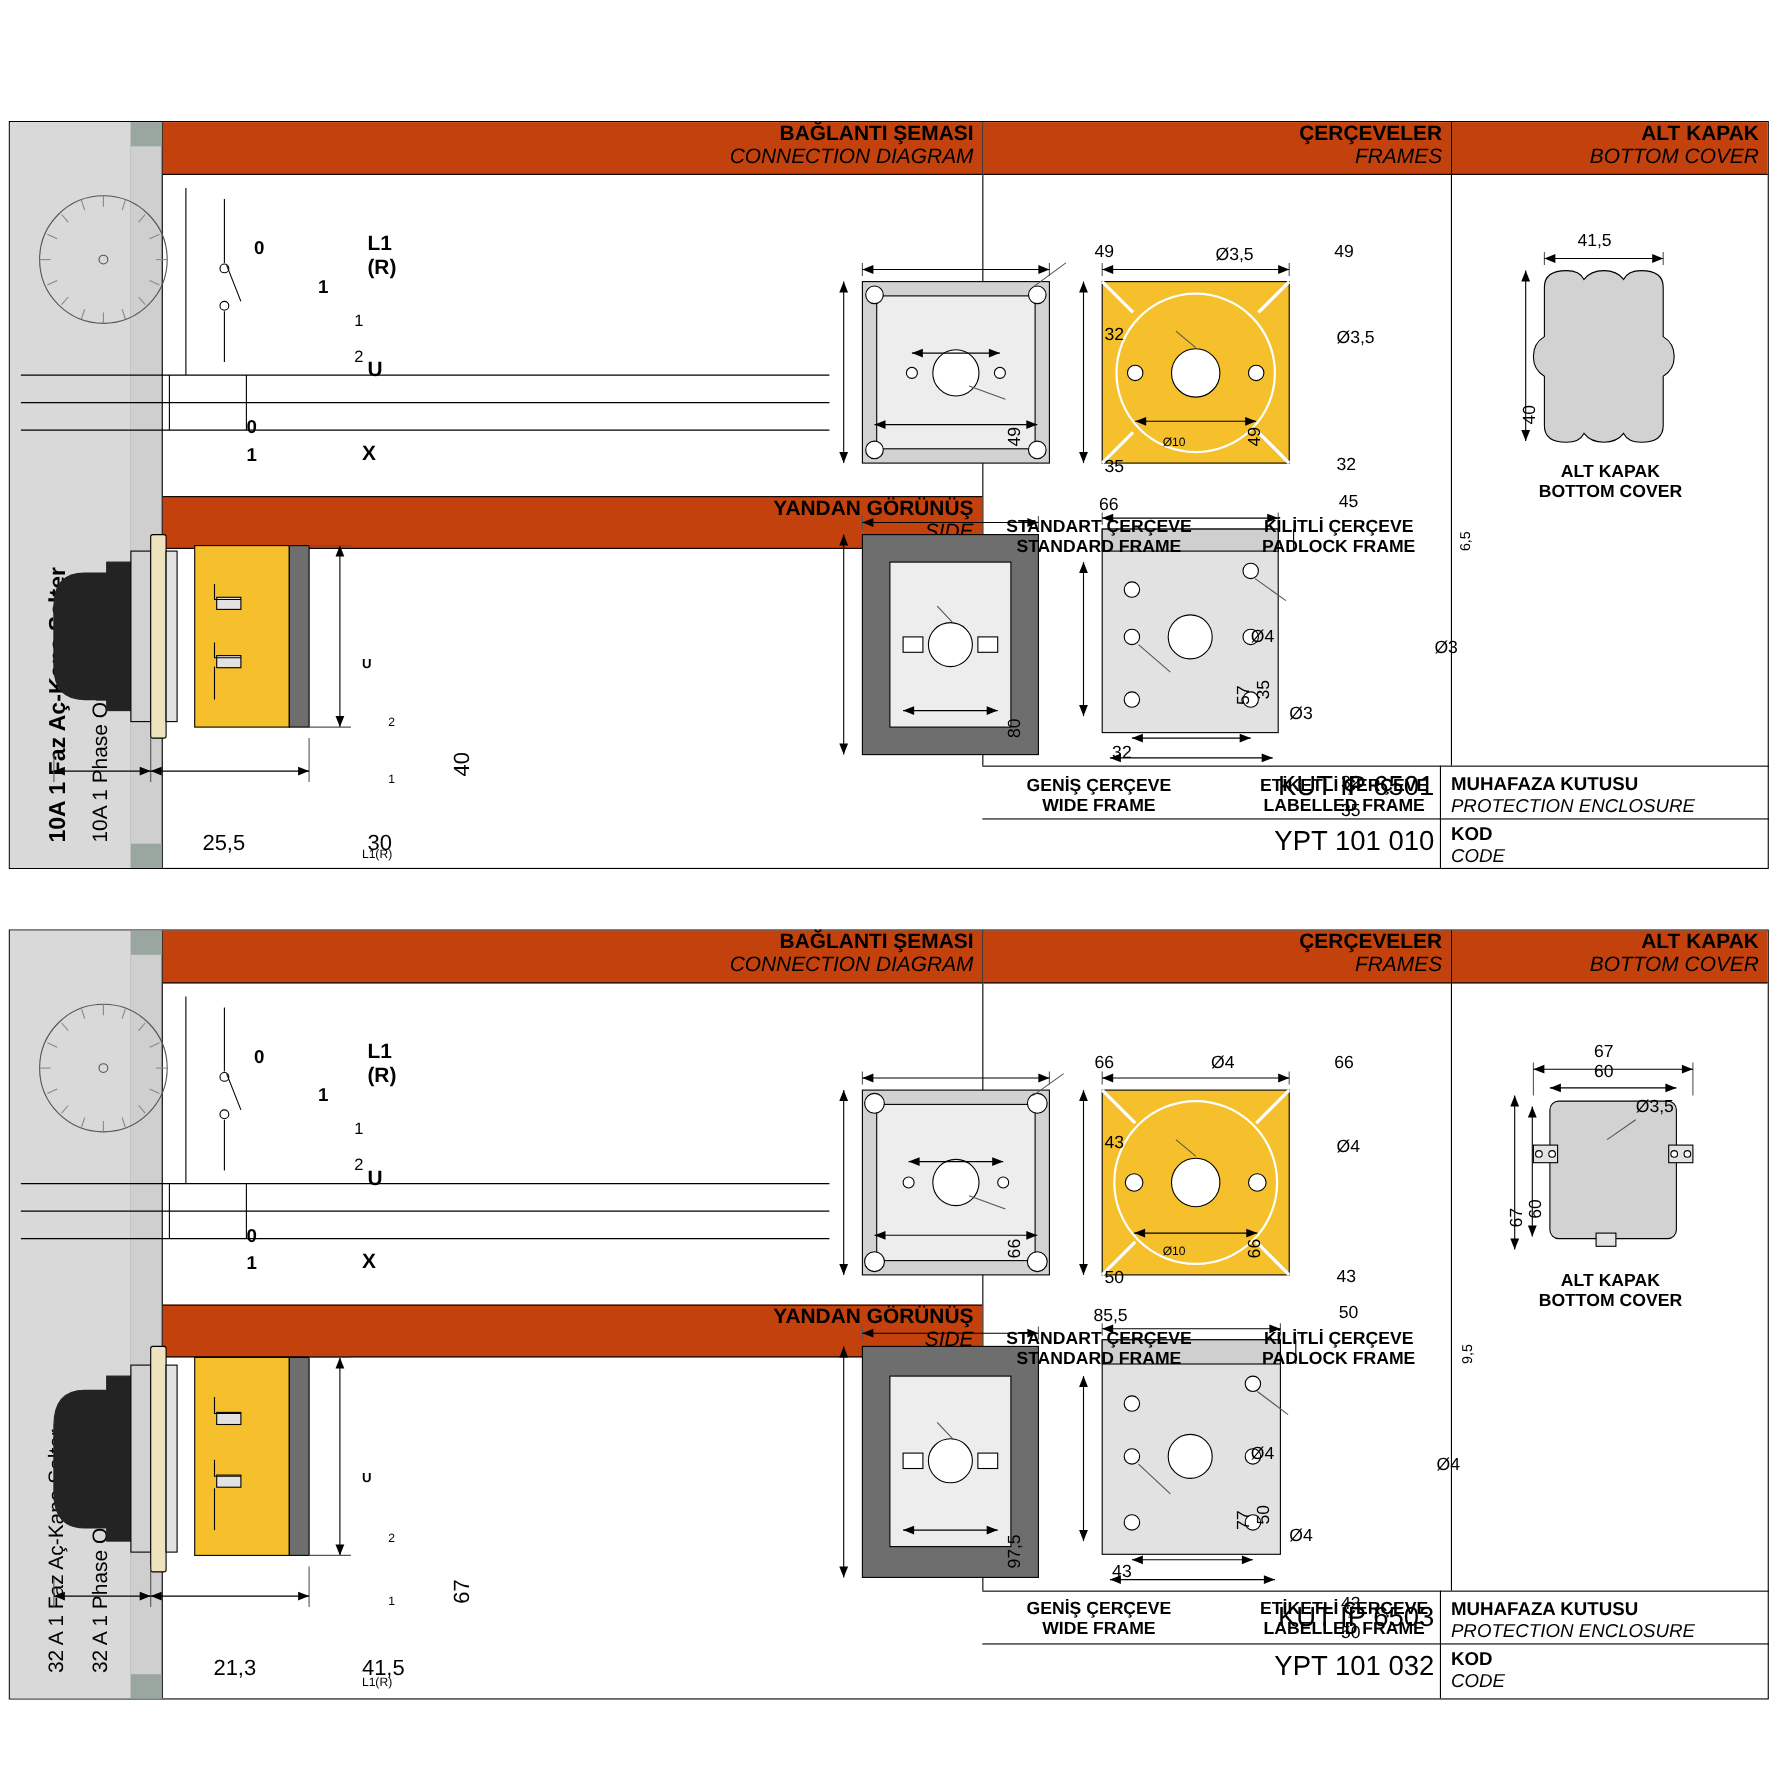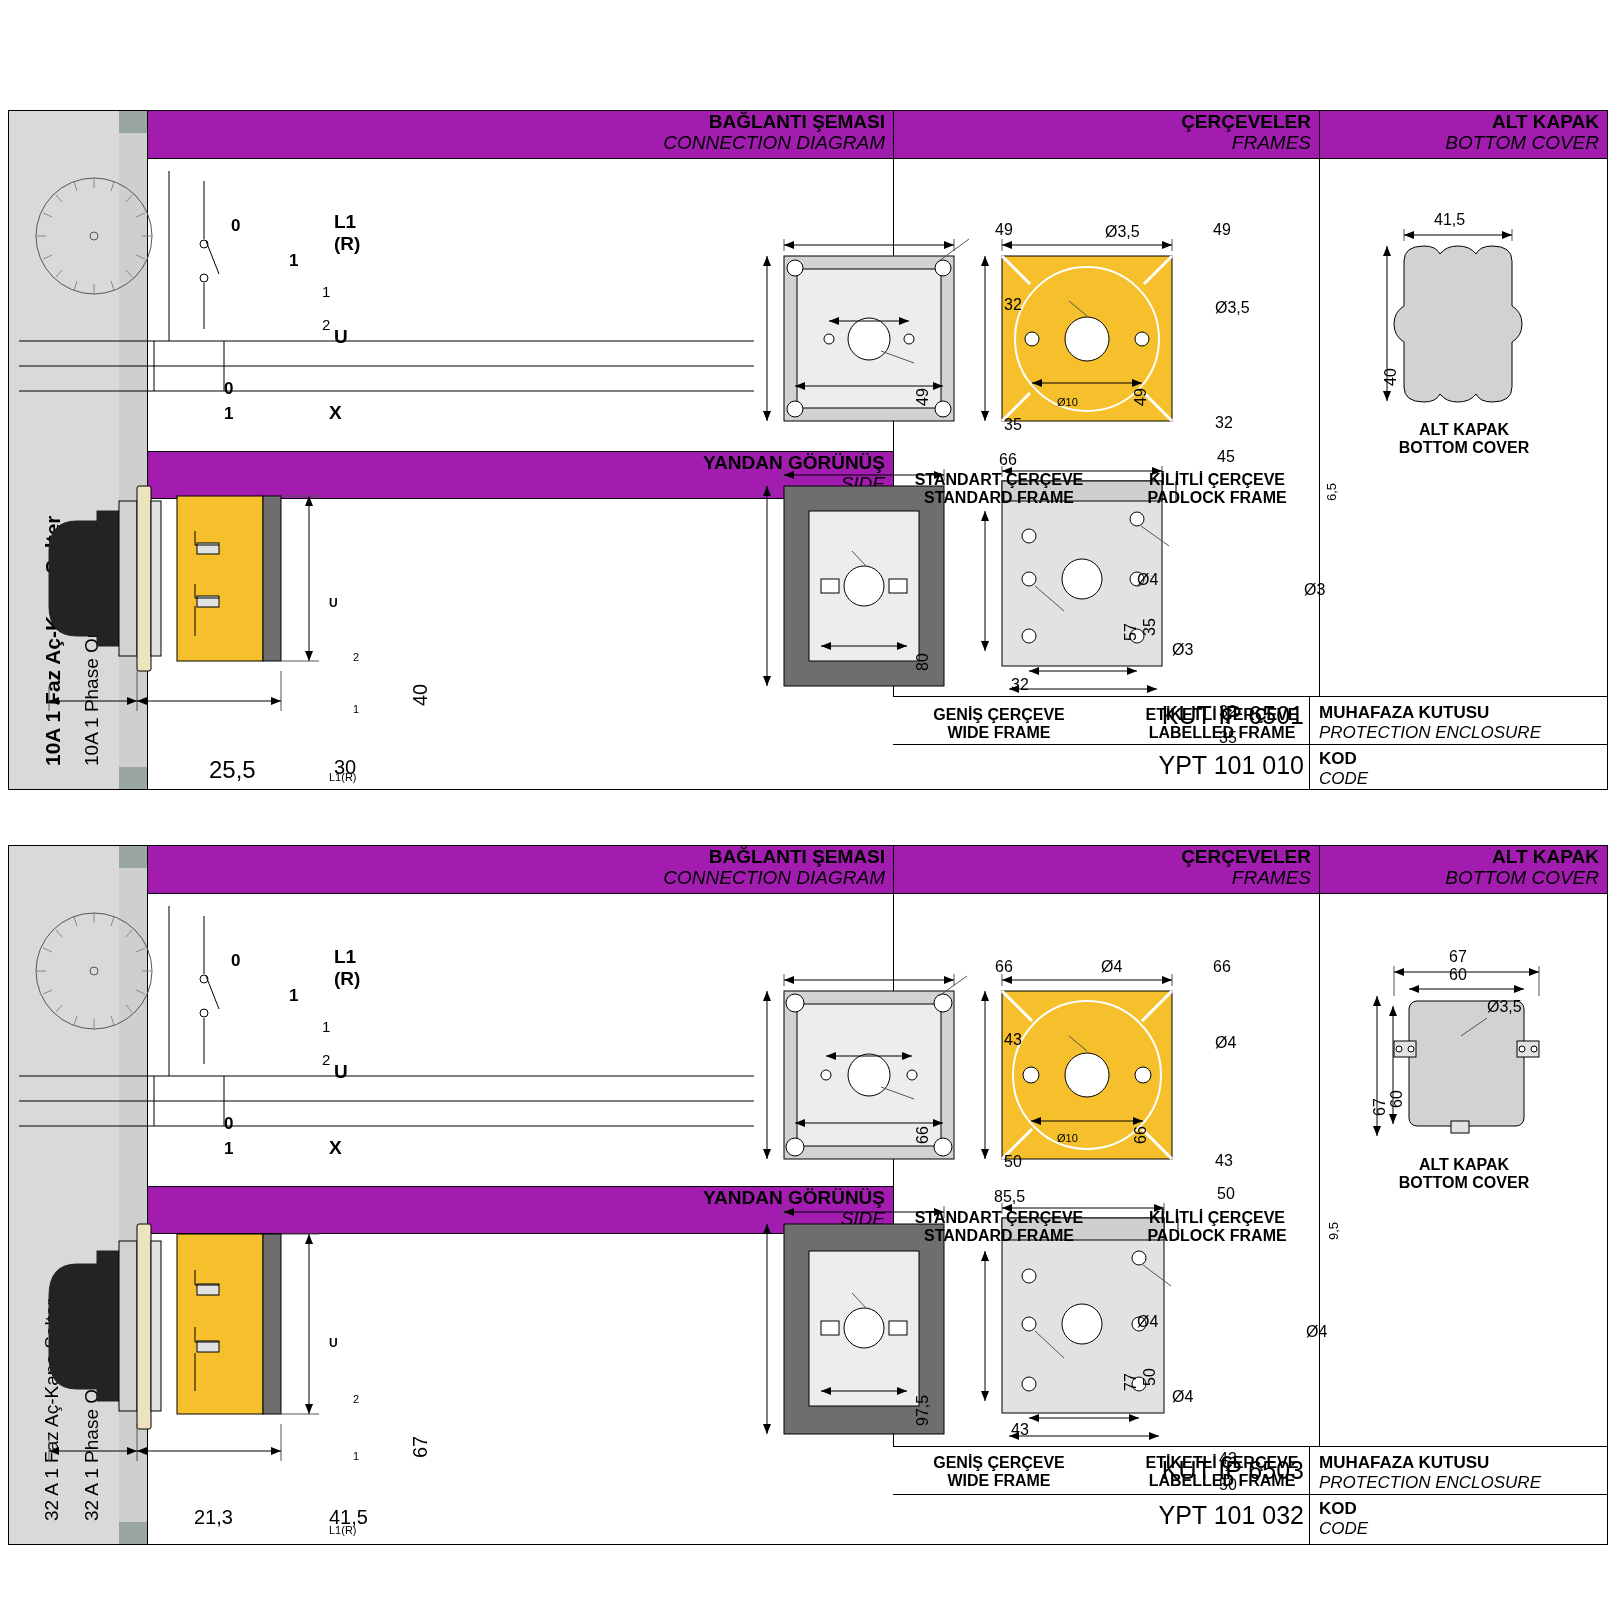--- a/index.html
+++ b/index.html
@@ -11,21 +11,21 @@
 
   
   .vstrip{position:absolute;left:0;top:0;bottom:0;width:110px;background:#d9d9d9;border-right:1px solid #000;}
   .vstrip .vtxt{position:absolute;transform:rotate(-90deg);transform-origin:left top;white-space:nowrap;}
   .vtitle{font-weight:bold;font-size:21px;}
   .vsub{font-size:19px;}
   .greybar{position:absolute;left:110px;top:0;bottom:0;width:28px;background:#cfcfcf;border-right:1px solid #000;}
   .greybar .cap{position:absolute;left:0;right:0;height:22px;background:#9aa6a0;}
 
   
-  .hdr{position:absolute;background:#a21caf;border-bottom:1px solid #000;box-sizing:border-box;text-align:right;padding-right:8px;}
+  .hdr{position:absolute;background:#c2410c;border-bottom:1px solid #000;box-sizing:border-box;text-align:right;padding-right:8px;}
   .hdr .t1{font-weight:bold;font-size:19px;line-height:21px;}
   .hdr .t2{font-style:italic;font-size:19px;line-height:21px;}
 
   .vline{position:absolute;width:1px;background:#000;}
   .hline{position:absolute;height:1px;background:#000;}
 
   .lbl{position:absolute;font-size:15px;}
   .lbl.b{font-weight:bold;}
   .cap2{position:absolute;text-align:center;font-weight:bold;font-size:16px;line-height:18px;}
 
@@ -162,21 +162,21 @@
         <polygon points="300,550 296,540 304,540" fill="#000"></polygon>
     <line x1="272" y1="385" x2="310" y2="385" class="thin"></line>
     <line x1="272" y1="550" x2="310" y2="550" class="thin"></line>
     <g transform="translate(139,48)"></g>
   </svg>
 
   <div class="lbl b" style="left:320px; top:485px; font-size:12px;">U</div>
   <div class="lbl" style="left:344px; top:540px; font-size:11px;">2</div>
   <div class="lbl" style="left:344px; top:592px; font-size:11px;">1</div>
   <div class="lbl" style="left:320px; top:660px; font-size:11px;">L1(R)</div>
-  <div class="dim b" style="left:200px; top:645px; font-size:24px;">25,5</div>
+  <div class="dim b" style="left:175px; top:645px; font-size:20px;">25,5</div>
   <div class="dim b" style="left:325px; top:645px; font-size:20px;">30</div>
   <div class="dimv b" style="left:400px; top:595px; font-size:20px;">40</div>
 
   <svg width="1600" height="680">
 
     <rect x="775" y="145" width="170" height="165" class="grey"></rect>
     <rect x="788" y="158" width="144" height="139" fill="#ededed" stroke="#000"></rect>
     <circle cx="786" cy="157" r="8" fill="#fff" stroke="#000"></circle>
         <circle cx="934" cy="157" r="8" fill="#fff" stroke="#000"></circle>
     <circle cx="786" cy="298" r="8" fill="#fff" stroke="#000"></circle>

